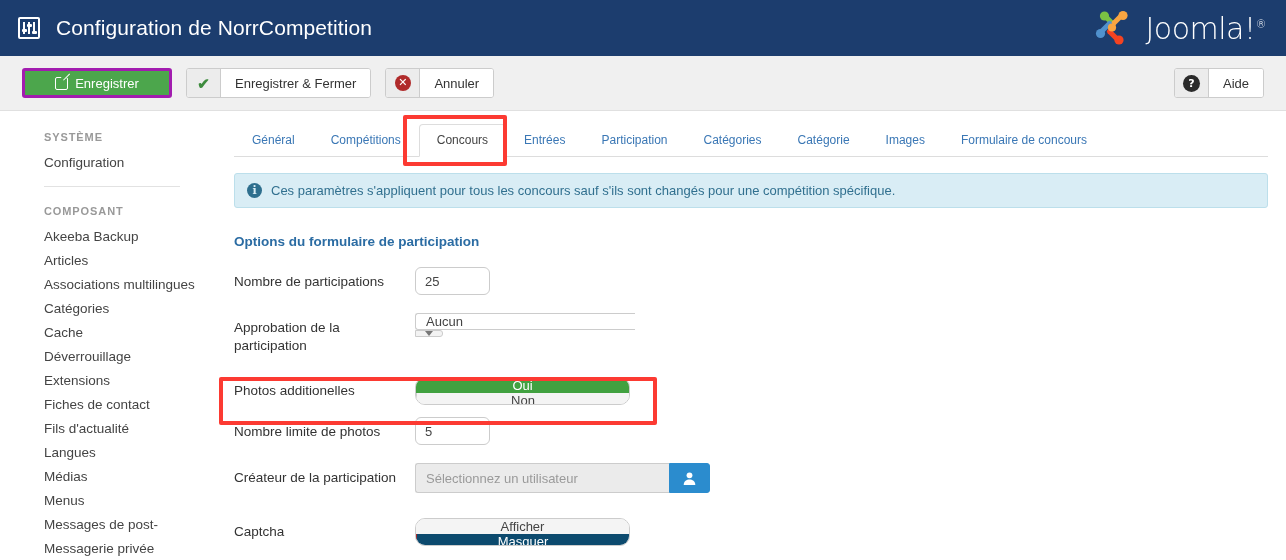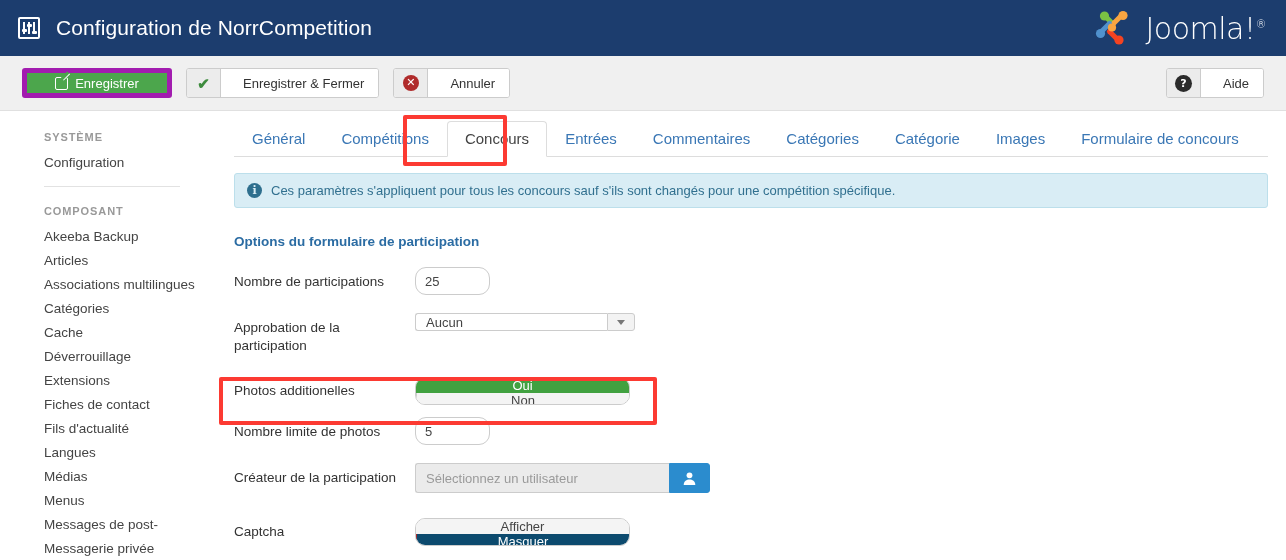--- a/index.html
+++ b/index.html
@@ -80,21 +80,21 @@
     height: 55px;
     background: #f0f0f0;
     border-bottom: 1px solid #e0e0e0;
     display: flex;
     align-items: center;
     padding-left: 22px;
   }
   .btn-primary {
     background: #4ca64c;
     color: #ffffff;
-    border: 5px solid #a21caf;
+    border: 3px solid #a21caf;
     border-radius: 3px;
     height: 30px;
     padding: 0 18px;
     font-size: 13px;
     display: inline-flex;
     align-items: center;
     gap: 7px;
     cursor: pointer;
     min-width: 150px;
     justify-content: center;
@@ -119,21 +119,20 @@
   }
   .btn-group .lbl {
     padding: 0 14px;
     display: flex;
     align-items: center;
     font-size: 13px;
     color: #333333;
     background: #ffffff;
     cursor: pointer;
     white-space: nowrap;
-    margin-left: 8px;
   }
   .check-glyph { color: #3d8b3d; font-size: 15px; font-weight: bold; line-height: 1; }
   .cancel-glyph {
     width: 16px; height: 16px; border-radius: 50%;
     background: #b02b2b; color: #ffffff;
     font-size: 11px; line-height: 16px; text-align: center;
     font-family: "DejaVu Sans", sans-serif;
   }
   .help-group {
     position: absolute;
@@ -202,21 +201,21 @@
   }
   .tabs {
     display: flex;
     align-items: flex-end;
     gap: 0px;
     border-bottom: 1px solid #dddddd;
     height: 46px;
     padding-top: 14px;
   }
   .tab {
-    font-size: 15px;
+    font-size: 12px;
     color: #3a77b5;
     padding: 8px 17px 9px 17px;
     cursor: pointer;
     white-space: nowrap;
     position: relative;
     top: 1px;
     border: 1px solid transparent;
     border-radius: 4px 4px 0 0;
   }
   .tab.active {
@@ -269,34 +268,35 @@
     width: 181px;
     flex: 0 0 181px;
     font-size: 13.5px;
     color: #333333;
     line-height: 18px;
     padding-top: 6px;
   }
   .txt-input {
     height: 28px;
     border: 1px solid #cccccc;
-    border-radius: 11px;
+    border-radius: 6px;
     background: #ffffff;
     font-size: 13px;
     color: #444444;
     padding: 0 9px;
     width: 75px;
     line-height: 26px;
     font-family: "Liberation Sans", sans-serif;
   }
   .select-wrap {
     display: inline-flex;
     height: 18px;
     width: 220px;
     border-radius: 3px;
+    flex-direction: column;
   }
   .select-face {
     flex: 1 1 auto;
     border: 1px solid #cccccc;
     border-right: none;
     border-radius: 3px 0 0 3px;
     background: #ffffff;
     font-size: 13px;
     color: #444444;
     display: flex;
@@ -459,21 +459,21 @@
     <div class="side-item">Messagerie privée</div>
   </div>
 
   <div class="main">
 
     <div class="tabs">
       <div class="tab">Général</div>
       <div class="tab">Compétitions</div>
       <div class="tab active">Concours</div>
       <div class="tab">Entrées</div>
-      <div class="tab">Commentaires</div>
+      <div class="tab">Participation</div>
       <div class="tab">Catégories</div>
       <div class="tab">Catégorie</div>
       <div class="tab">Images</div>
       <div class="tab">Formulaire de concours</div>
 
     </div>
 
     <div class="alert">
       <span class="info-glyph">i</span>
       <span>Ces paramètres s'appliquent pour tous les concours sauf s'ils sont changés pour une compétition spécifique.</span>

